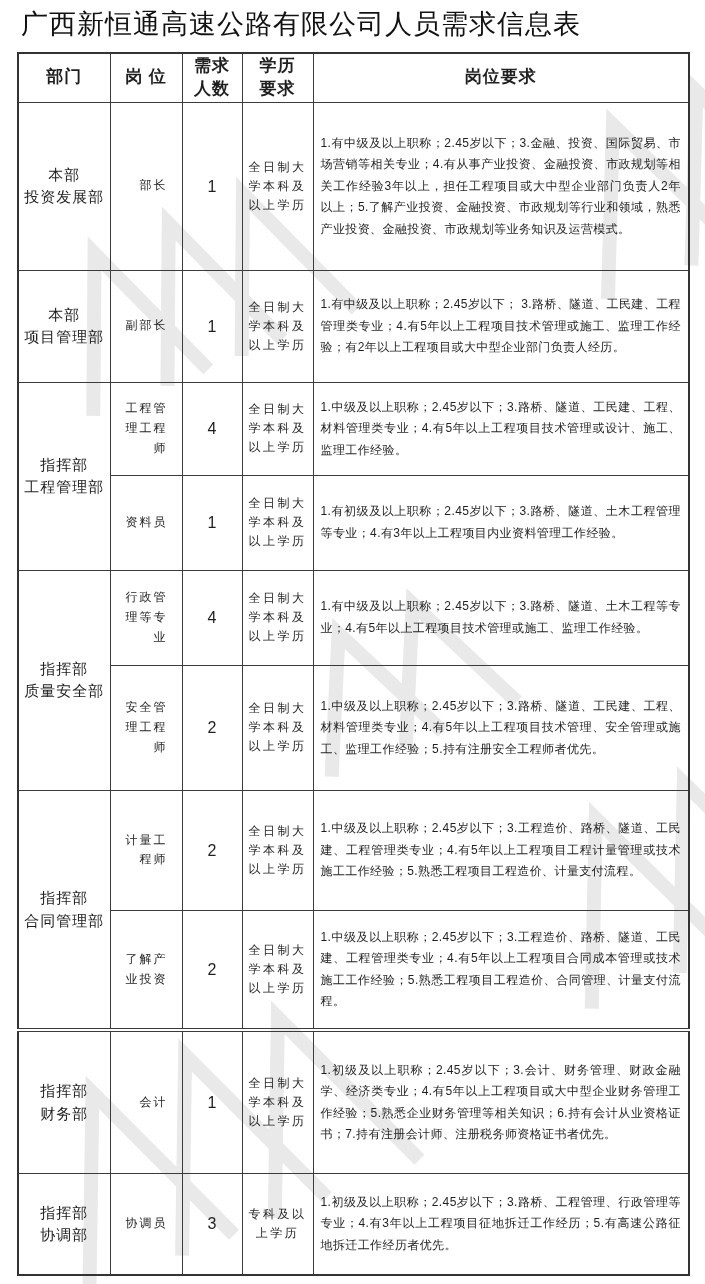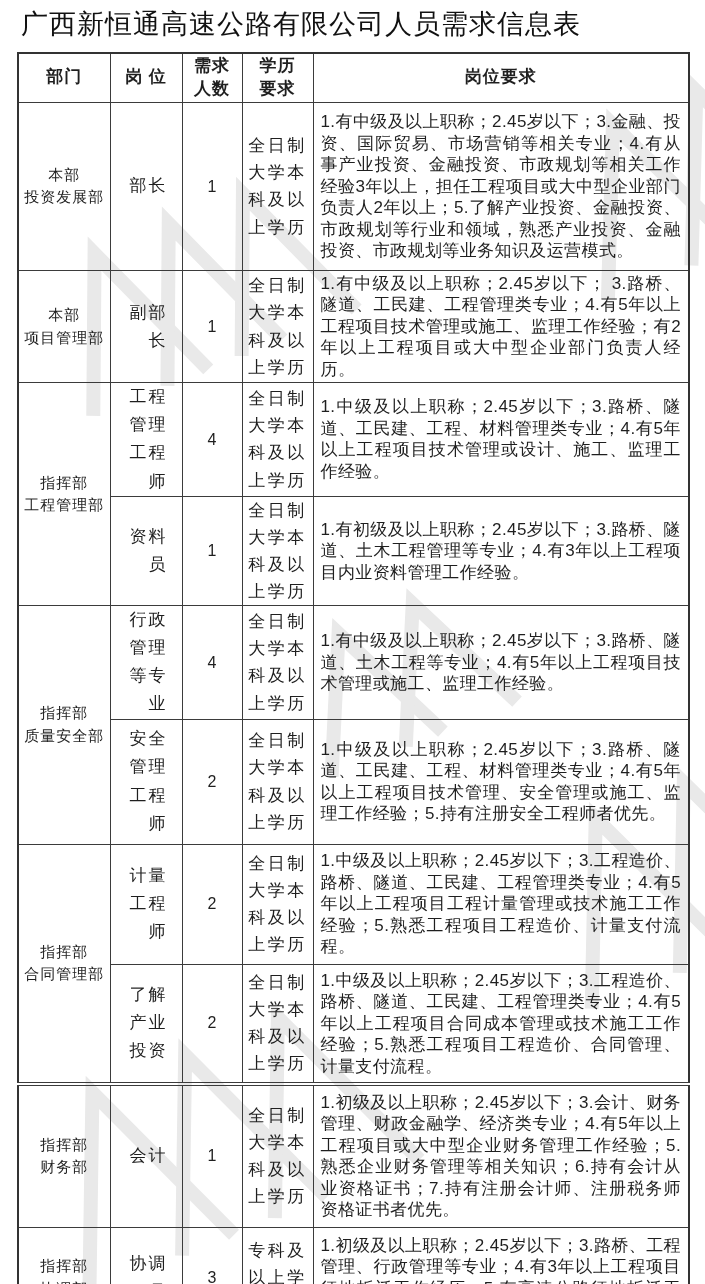--- a/index.html
+++ b/index.html
@@ -32,21 +32,21 @@
     z-index:1;
     background:transparent;
   }
   .tbl th,.tbl td{
     border:1px solid #3b3b3b;
     padding:1px 2px;
     vertical-align:middle;
     text-align:center;
     white-space:pre-line;
     background:transparent;
-    font-size:17px;
+    font-size:12px;
     line-height:1.35;
     overflow:hidden;
   }
   .tbl{border:2px solid #333;}
   .tbl th{
     font-weight:bold;
     font-size:17px;
     letter-spacing:1px;
   }
   td.dept{

